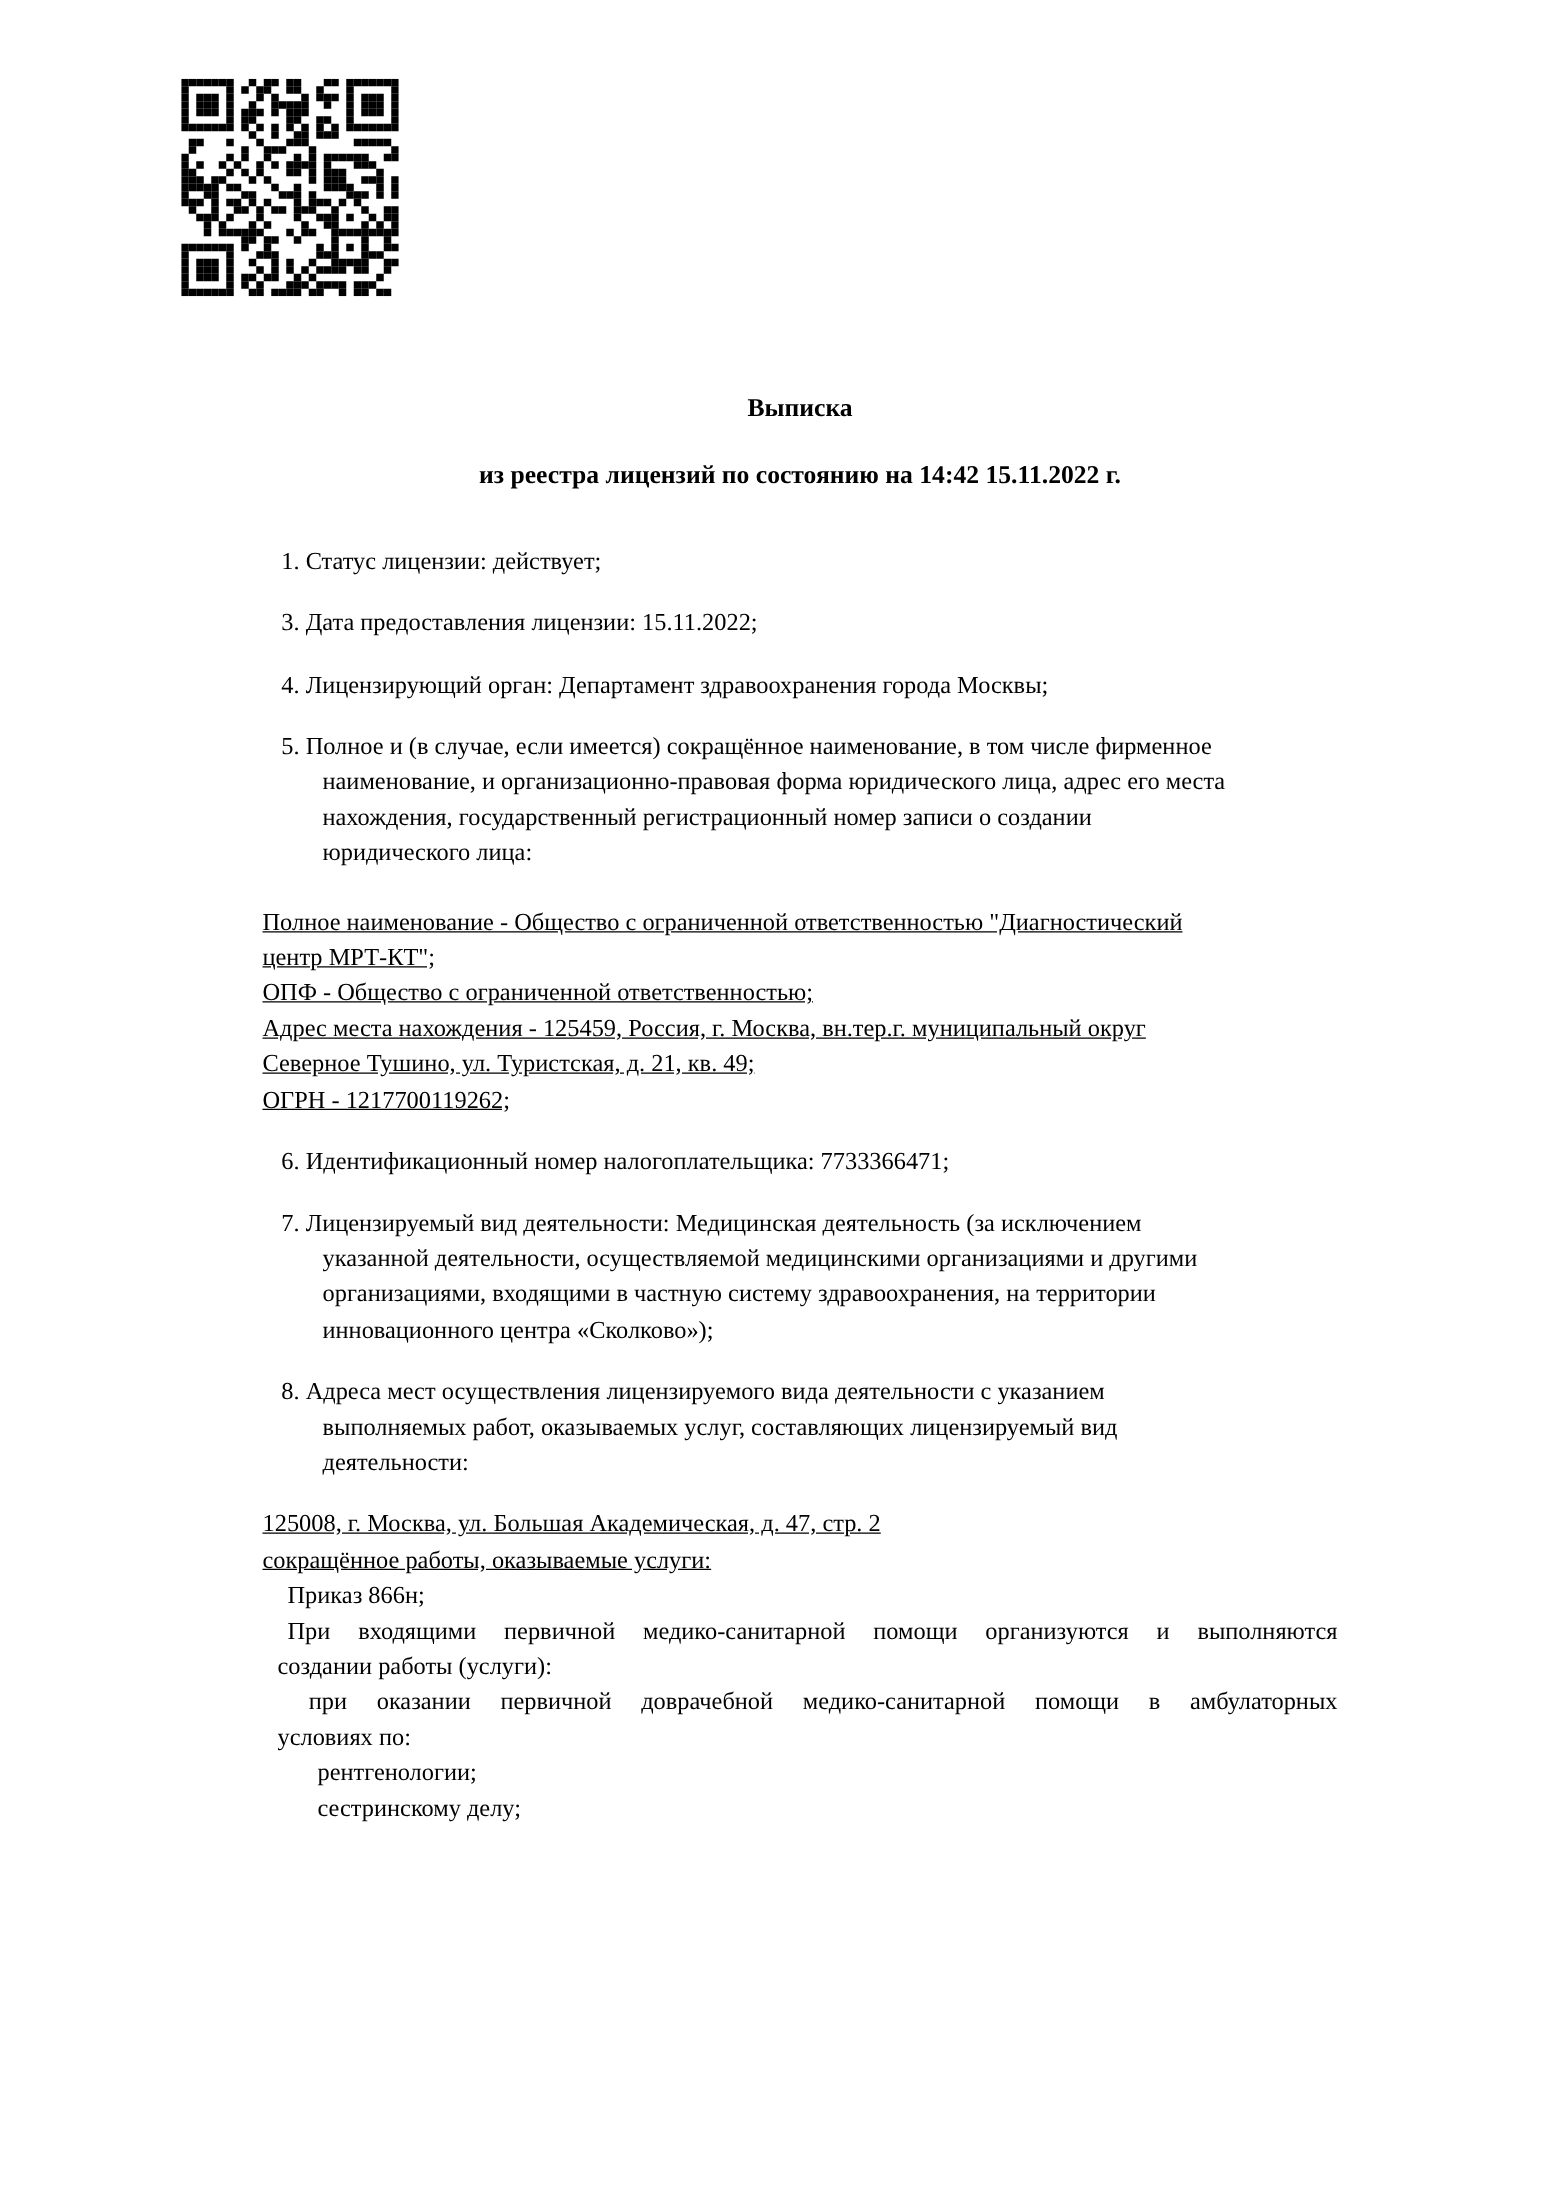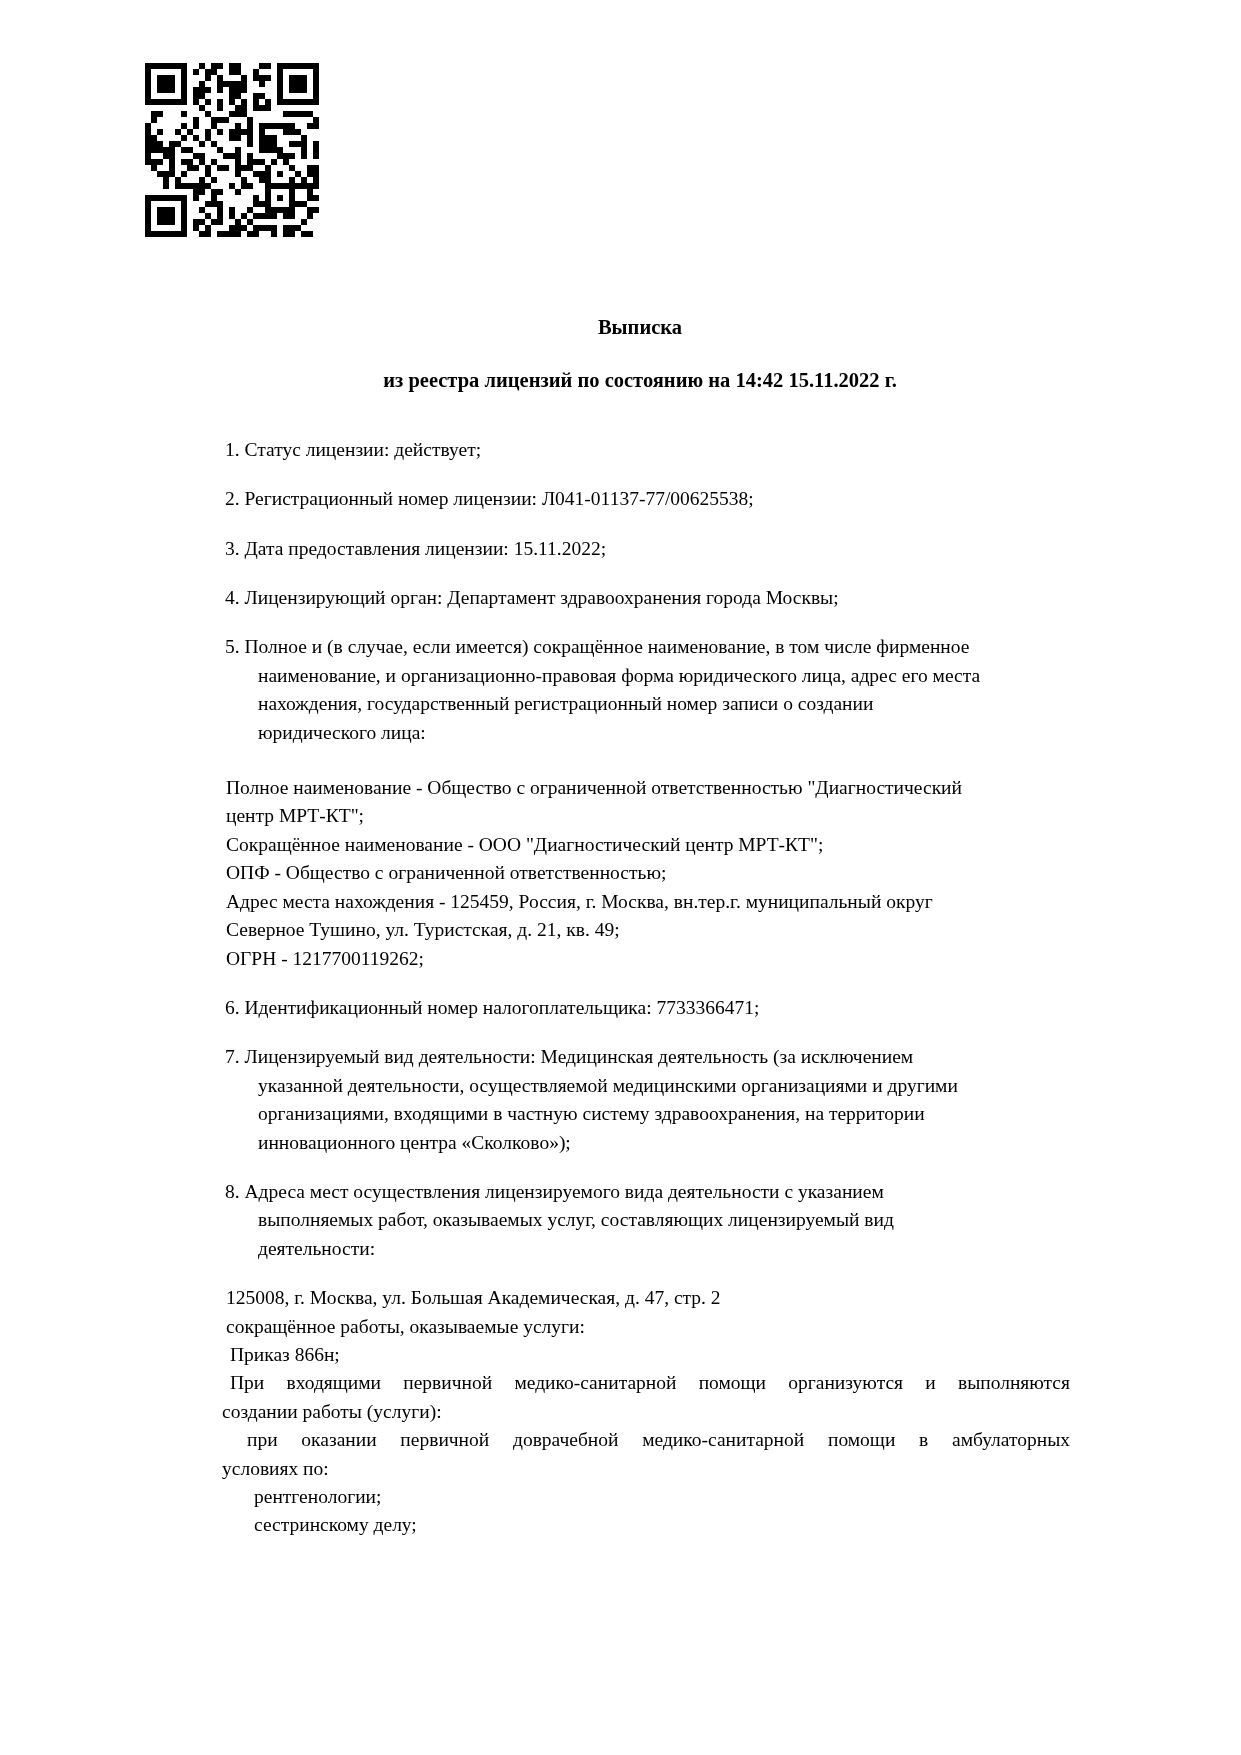--- a/index.html
+++ b/index.html
@@ -32,21 +32,21 @@
     font-weight: bold;
     font-size: 20.5px;
     white-space: nowrap;
   }
   .title2 { margin-top: 25px; }
   .blk { margin: 0; }
   .gap-first { margin-top: 41px; }
   .gap-item  { margin-top: 21px; }
   .gap-org   { margin-top: 27px; }
   .ln { white-space: nowrap; }
-  .st-flush { margin-left: 16px; }
+  .st-flush { margin-left: 0; text-decoration: underline; }
   .st-num   { margin-left: 15px; }
   .st-cont  { margin-left: 48px; }
   .st-w1    { margin-left: 20px; }
   .st-w2    { margin-left: 12px; }
   .st-w3    { margin-left: 37px; }
   .st-w4    { margin-left: 44px; }
   .st-j {
     white-space: normal;
     text-align: justify;
     text-align-last: justify;
@@ -465,38 +465,34 @@
     </svg>
 
   <div class="doc">
     <div class="title1">Выписка</div>
     <div class="title2">из реестра лицензий по состоянию на 14:42 15.11.2022 г.</div>
     <main>
         <div class="blk gap-first">
           <div class="ln st-num">1. Статус лицензии: действует;</div>
         </div>
         <div class="blk gap-item">
-          <div class="ln st-num">2. Регистрационный номер лицензии: Л041-01137-77/00625538;</div>
-        </div>
-        <div class="blk gap-item">
           <div class="ln st-num">3. Дата предоставления лицензии: 15.11.2022;</div>
         </div>
         <div class="blk gap-item">
           <div class="ln st-num">4. Лицензирующий орган: Департамент здравоохранения города Москвы;</div>
         </div>
         <div class="blk gap-item">
           <div class="ln st-num">5. Полное и (в случае, если имеется) сокращённое наименование, в том числе фирменное</div>
           <div class="ln st-cont">наименование, и организационно-правовая форма юридического лица, адрес его места</div>
           <div class="ln st-cont">нахождения, государственный регистрационный номер записи о создании</div>
           <div class="ln st-cont">юридического лица:</div>
         </div>
         <div class="blk gap-org">
           <div class="ln st-flush">Полное наименование - Общество с ограниченной ответственностью "Диагностический</div>
           <div class="ln st-flush">центр МРТ-КТ";</div>
-          <div class="ln st-flush">Сокращённое наименование - ООО "Диагностический центр МРТ-КТ";</div>
           <div class="ln st-flush">ОПФ - Общество с ограниченной ответственностью;</div>
           <div class="ln st-flush">Адрес места нахождения - 125459, Россия, г. Москва, вн.тер.г. муниципальный округ</div>
           <div class="ln st-flush">Северное Тушино, ул. Туристская, д. 21, кв. 49;</div>
           <div class="ln st-flush">ОГРН - 1217700119262;</div>
         </div>
         <div class="blk gap-item">
           <div class="ln st-num">6. Идентификационный номер налогоплательщика: 7733366471;</div>
         </div>
         <div class="blk gap-item">
           <div class="ln st-num">7. Лицензируемый вид деятельности: Медицинская деятельность (за исключением</div>

